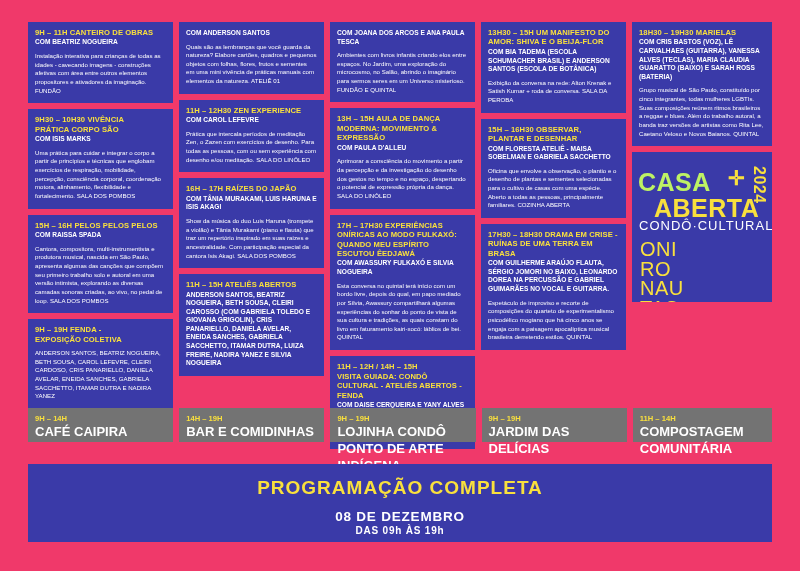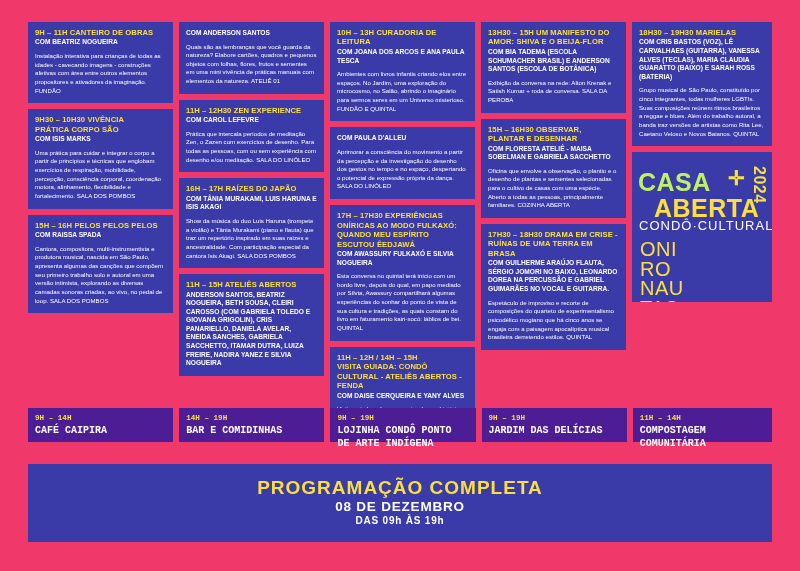--- a/index.html
+++ b/index.html
@@ -142,37 +142,36 @@
   
   .bottombar {
     position: absolute;
     left: 28px;
     top: 408px;
     width: 744px;
     display: flex;
     gap: 6px;
   }
   .bb {
-    background: #4c1d95;
+    background: #737373;
     padding: 6px 7px;
     box-sizing: border-box;
     height: 34px;
-    font-family: Liberation Mono, monospace;
   }
   .bb .time {
     color: #f9e03d;
     font-weight: bold;
     font-size: 7.6px;
     line-height: 1.3;
     text-transform: uppercase;
   }
   .bb .title {
     color: #ffffff;
     font-weight: bold;
-    font-size: 10px;
+    font-size: 13px;
     line-height: 1.3;
     text-transform: uppercase;
   }
   .bb1 { width: 146px; }
   .bb2 { width: 146px; }
   .bb3 { width: 146px; }
   .bb4 { width: 146px; }
   .bb5 { width: 140px; }
 
   .footer {
@@ -189,20 +188,21 @@
     font-weight: bold;
     font-size: 19px;
     letter-spacing: 1px;
     padding-top: 13px;
   }
   .footer .date {
     color: #ffffff;
     font-weight: bold;
     font-size: 13.5px;
     letter-spacing: 0.8px;
+    margin-top: 10px;
   }
   .footer .hours {
     color: #ffffff;
     font-weight: bold;
     font-size: 10px;
     letter-spacing: 0.8px;
     margin-top: 1px;
   }
 </style>
 </head>
@@ -222,20 +222,25 @@
         <div class="time">9h30 – 10h30 VIVÊNCIA</div>
         <div class="time">PRÁTICA CORPO SÃO</div>
         <div class="sub">COM ISIS MARKS</div>
         <div class="desc">Uma prática para cuidar e integrar o corpo a partir de princípios e técnicas que englobam exercícios de respiração, mobilidade, percepção, consciência corporal, coordenação motora, alinhamento, flexibilidade e fortalecimento. SALA DOS POMBOS</div>
       </div>
       <div class="card">
         <div class="time">15h – 16h PELOS PELOS PELOS</div>
         <div class="sub">COM RAISSA SPADA</div>
         <div class="desc">Cantora, compositora, multi-instrumentista e produtora musical, nascida em São Paulo, apresenta algumas das canções que compõem seu primeiro trabalho solo e autoral em uma versão intimista, explorando as diversas camadas sonoras criadas, ao vivo, no pedal de loop. SALA DOS POMBOS</div>
       </div>
+      <div class="card">
+        <div class="time">9h – 19h FENDA -</div>
+        <div class="time">EXPOSIÇÃO COLETIVA</div>
+        <div class="desc">ANDERSON SANTOS, BEATRIZ NOGUEIRA, BETH SOUSA, CAROL LEFEVRE, CLEIRI CARDOSO, CRIS PANARIELLO, DANIELA AVELAR, ENEIDA SANCHES, GABRIELA SACCHETTO, ITAMAR DUTRA E NADIRA YANEZ</div>
+      </div>
     </div>
 
     <div class="col col-2">
       <div class="card">
         <div class="sub">COM ANDERSON SANTOS</div>
         <div class="desc">Quais são as lembranças que você guarda da natureza? Elabore cartões, quadros e pequenos objetos com folhas, flores, frutos e sementes em uma mini vivência de práticas manuais com elementos da natureza. ATELIÊ 01</div>
       </div>
       <div class="card">
         <div class="time">11h – 12h30 ZEN EXPERIENCE</div>
         <div class="sub">COM CAROL LEFEVRE</div>
@@ -247,25 +252,25 @@
         <div class="desc">Show da música do duo Luis Haruna (trompete a violão) e Tânia Murakami (piano e flauta) que traz um repertório inspirado em suas raízes e ancestralidade. Com participação especial da cantora Isis Akagi. SALA DOS POMBOS</div>
       </div>
       <div class="card">
         <div class="time">11h – 15h ATELIÊS ABERTOS</div>
         <div class="sub">ANDERSON SANTOS, BEATRIZ NOGUEIRA, BETH SOUSA, CLEIRI CAROSSO (COM GABRIELA TOLEDO E GIOVANA GRIGOLIN), CRIS PANARIELLO, DANIELA AVELAR, ENEIDA SANCHES, GABRIELA SACCHETTO, ITAMAR DUTRA, LUIZA FREIRE, NADIRA YANEZ E SILVIA NOGUEIRA</div>
       </div>
     </div>
 
     <div class="col col-3">
       <div class="card">
-        <div class="time">10h – 13h CURADORIA DE LEITURA</div>
         <div class="sub">COM JOANA DOS ARCOS E ANA PAULA TESCA</div>
         <div class="desc">Ambientes com livros infantis criando elos entre espaços. No Jardim, uma exploração do microcosmo, no Salão, abrindo o imaginário para sermos seres em um Universo misterioso. FUNDÃO E QUINTAL</div>
       </div>
       <div class="card">
+        <div class="time">13h – 15h AULA DE DANÇA MODERNA: MOVIMENTO &amp; EXPRESSÃO</div>
         <div class="sub">COM PAULA D'ALLEU</div>
         <div class="desc">Aprimorar a consciência do movimento a partir da percepção e da investigação do desenho dos gestos no tempo e no espaço, despertando o potencial de expressão própria da dança. SALA DO LINÓLEO</div>
       </div>
       <div class="card">
         <div class="time">17h – 17h30 EXPERIÊNCIAS ONÍRICAS AO MODO FULKAXÓ: QUANDO MEU ESPÍRITO ESCUTOU ÊEDJAWÁ</div>
         <div class="sub">COM AWASSURY FULKAXÓ E SILVIA NOGUEIRA</div>
         <div class="desc">Esta conversa no quintal terá início com um bordo livre, depois do qual, em papo mediado por Sílvia, Awassury compartilhará algumas experiências do sonhar do ponto de vista de sua cultura e tradições, as quais constam do livro em faturamento kairi-xocó: láblios de bei. QUINTAL</div>
       </div>
       <div class="card">
         <div class="time">11h – 12h / 14h – 15h</div>

